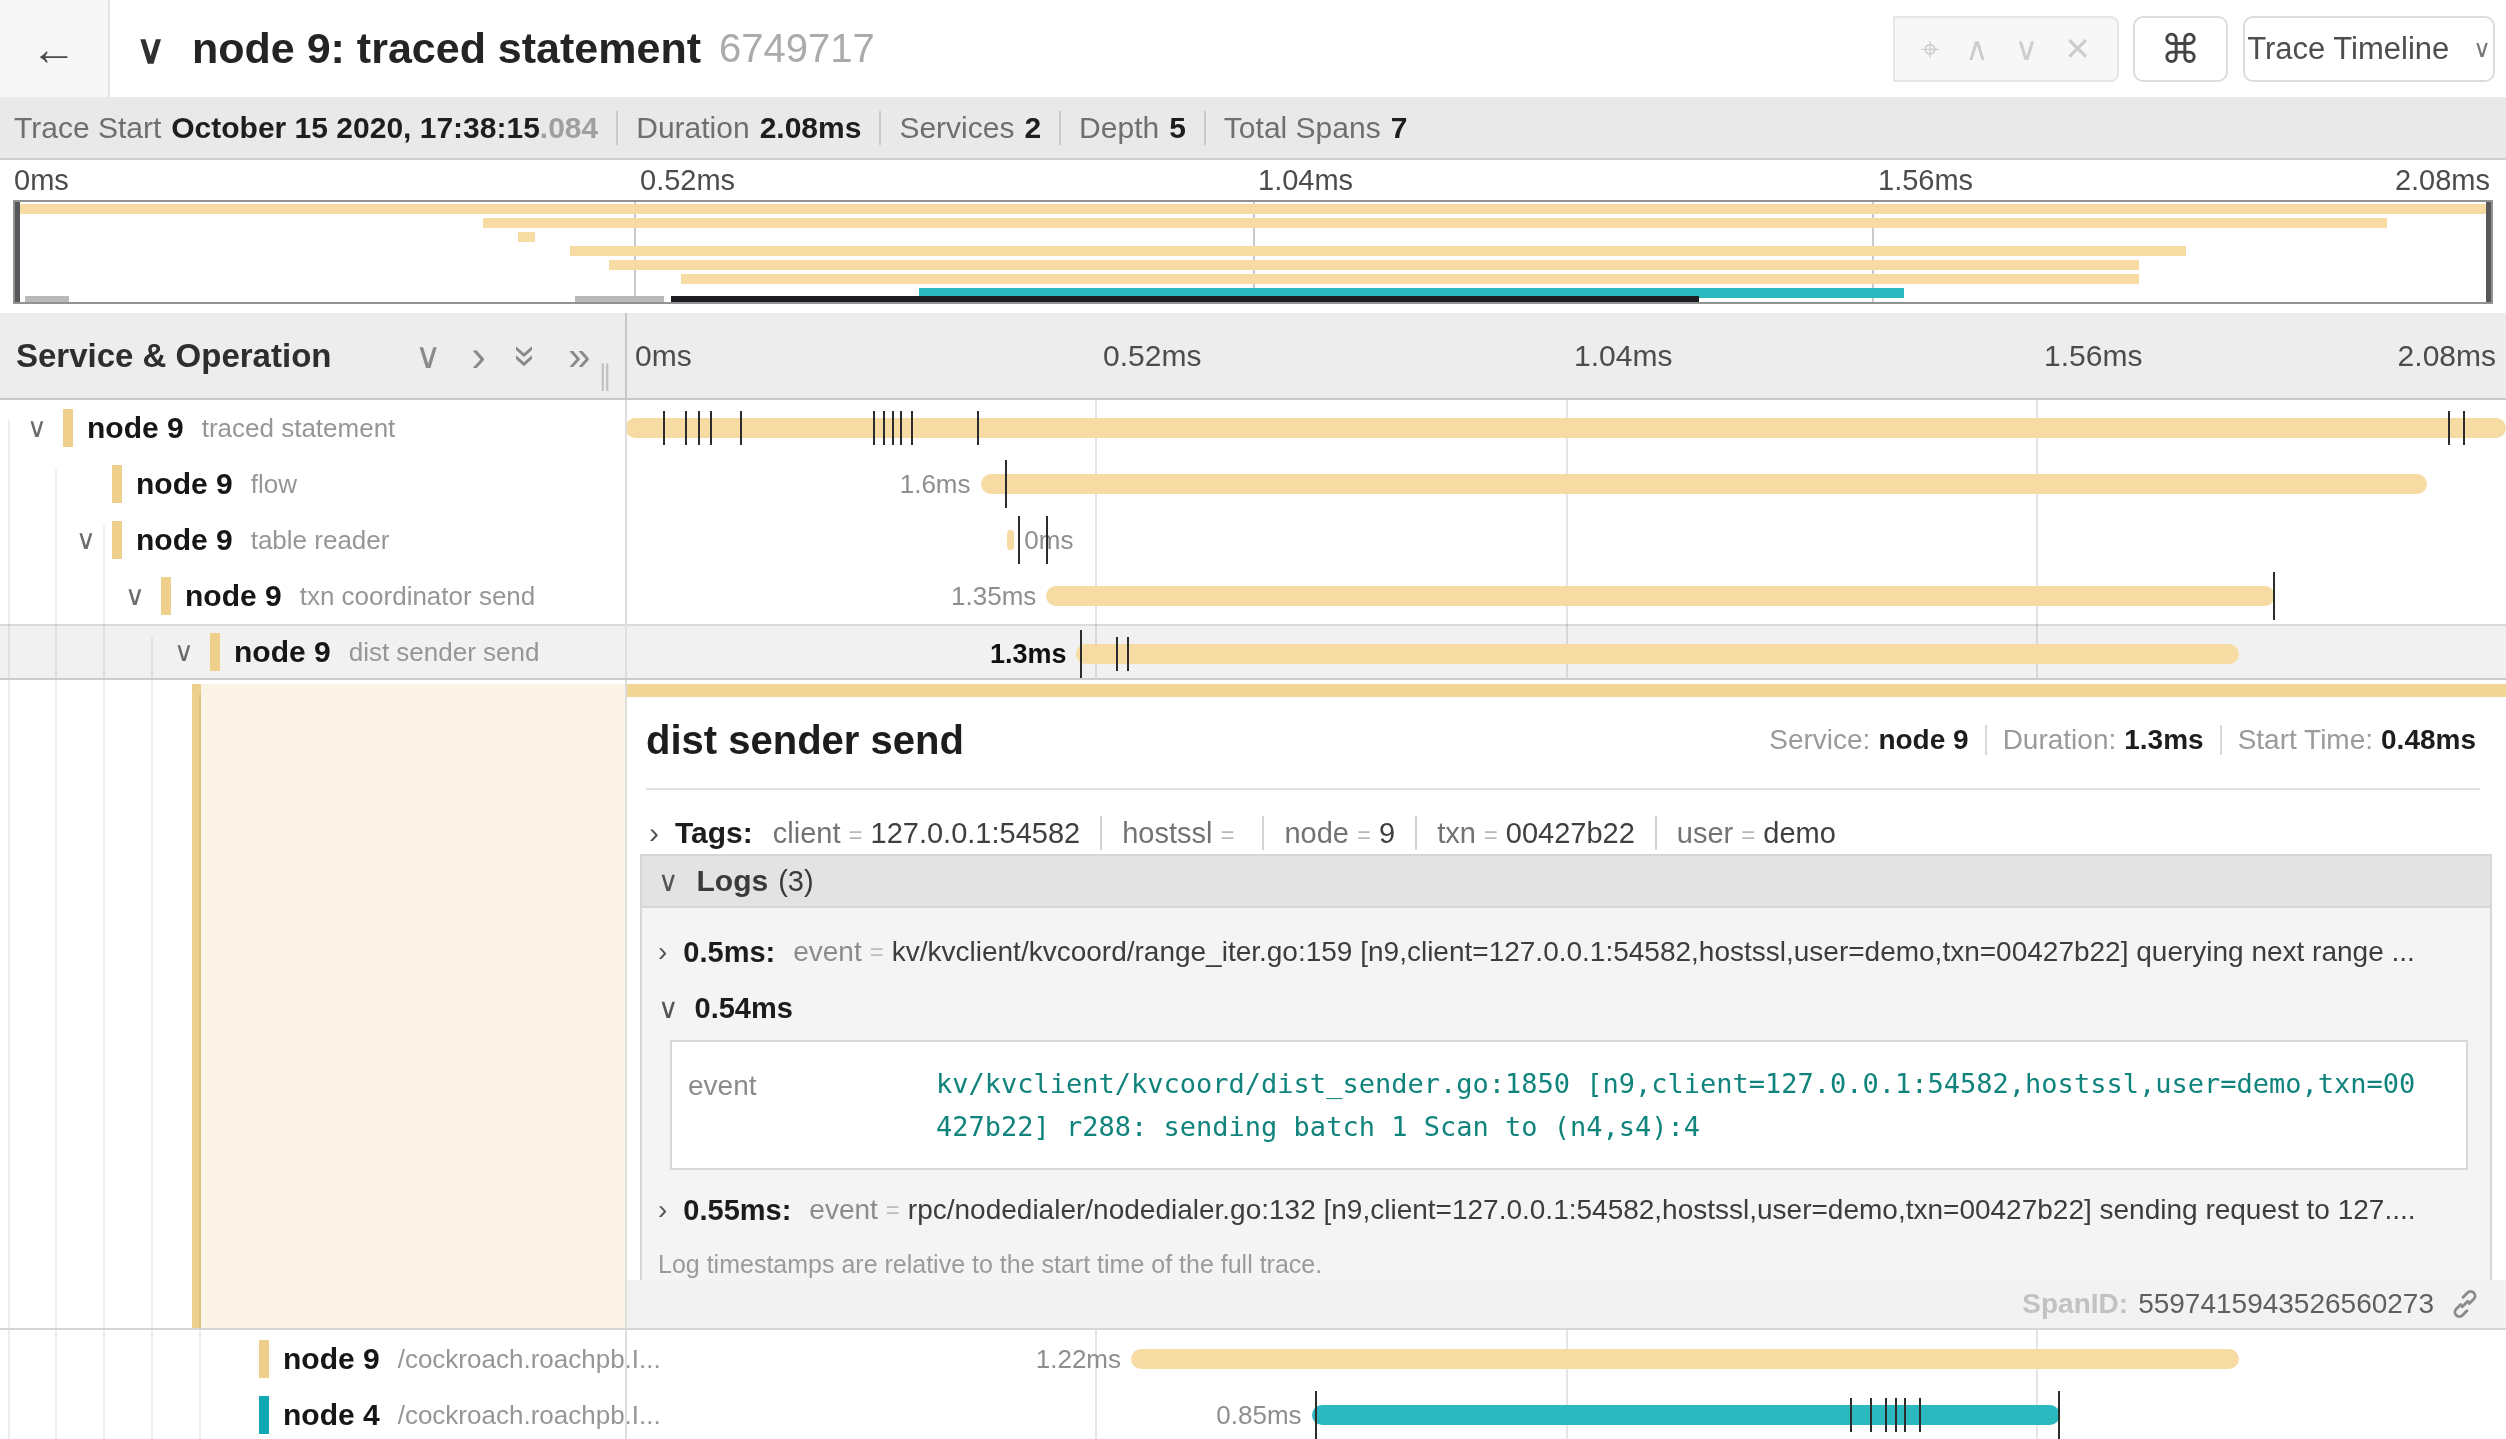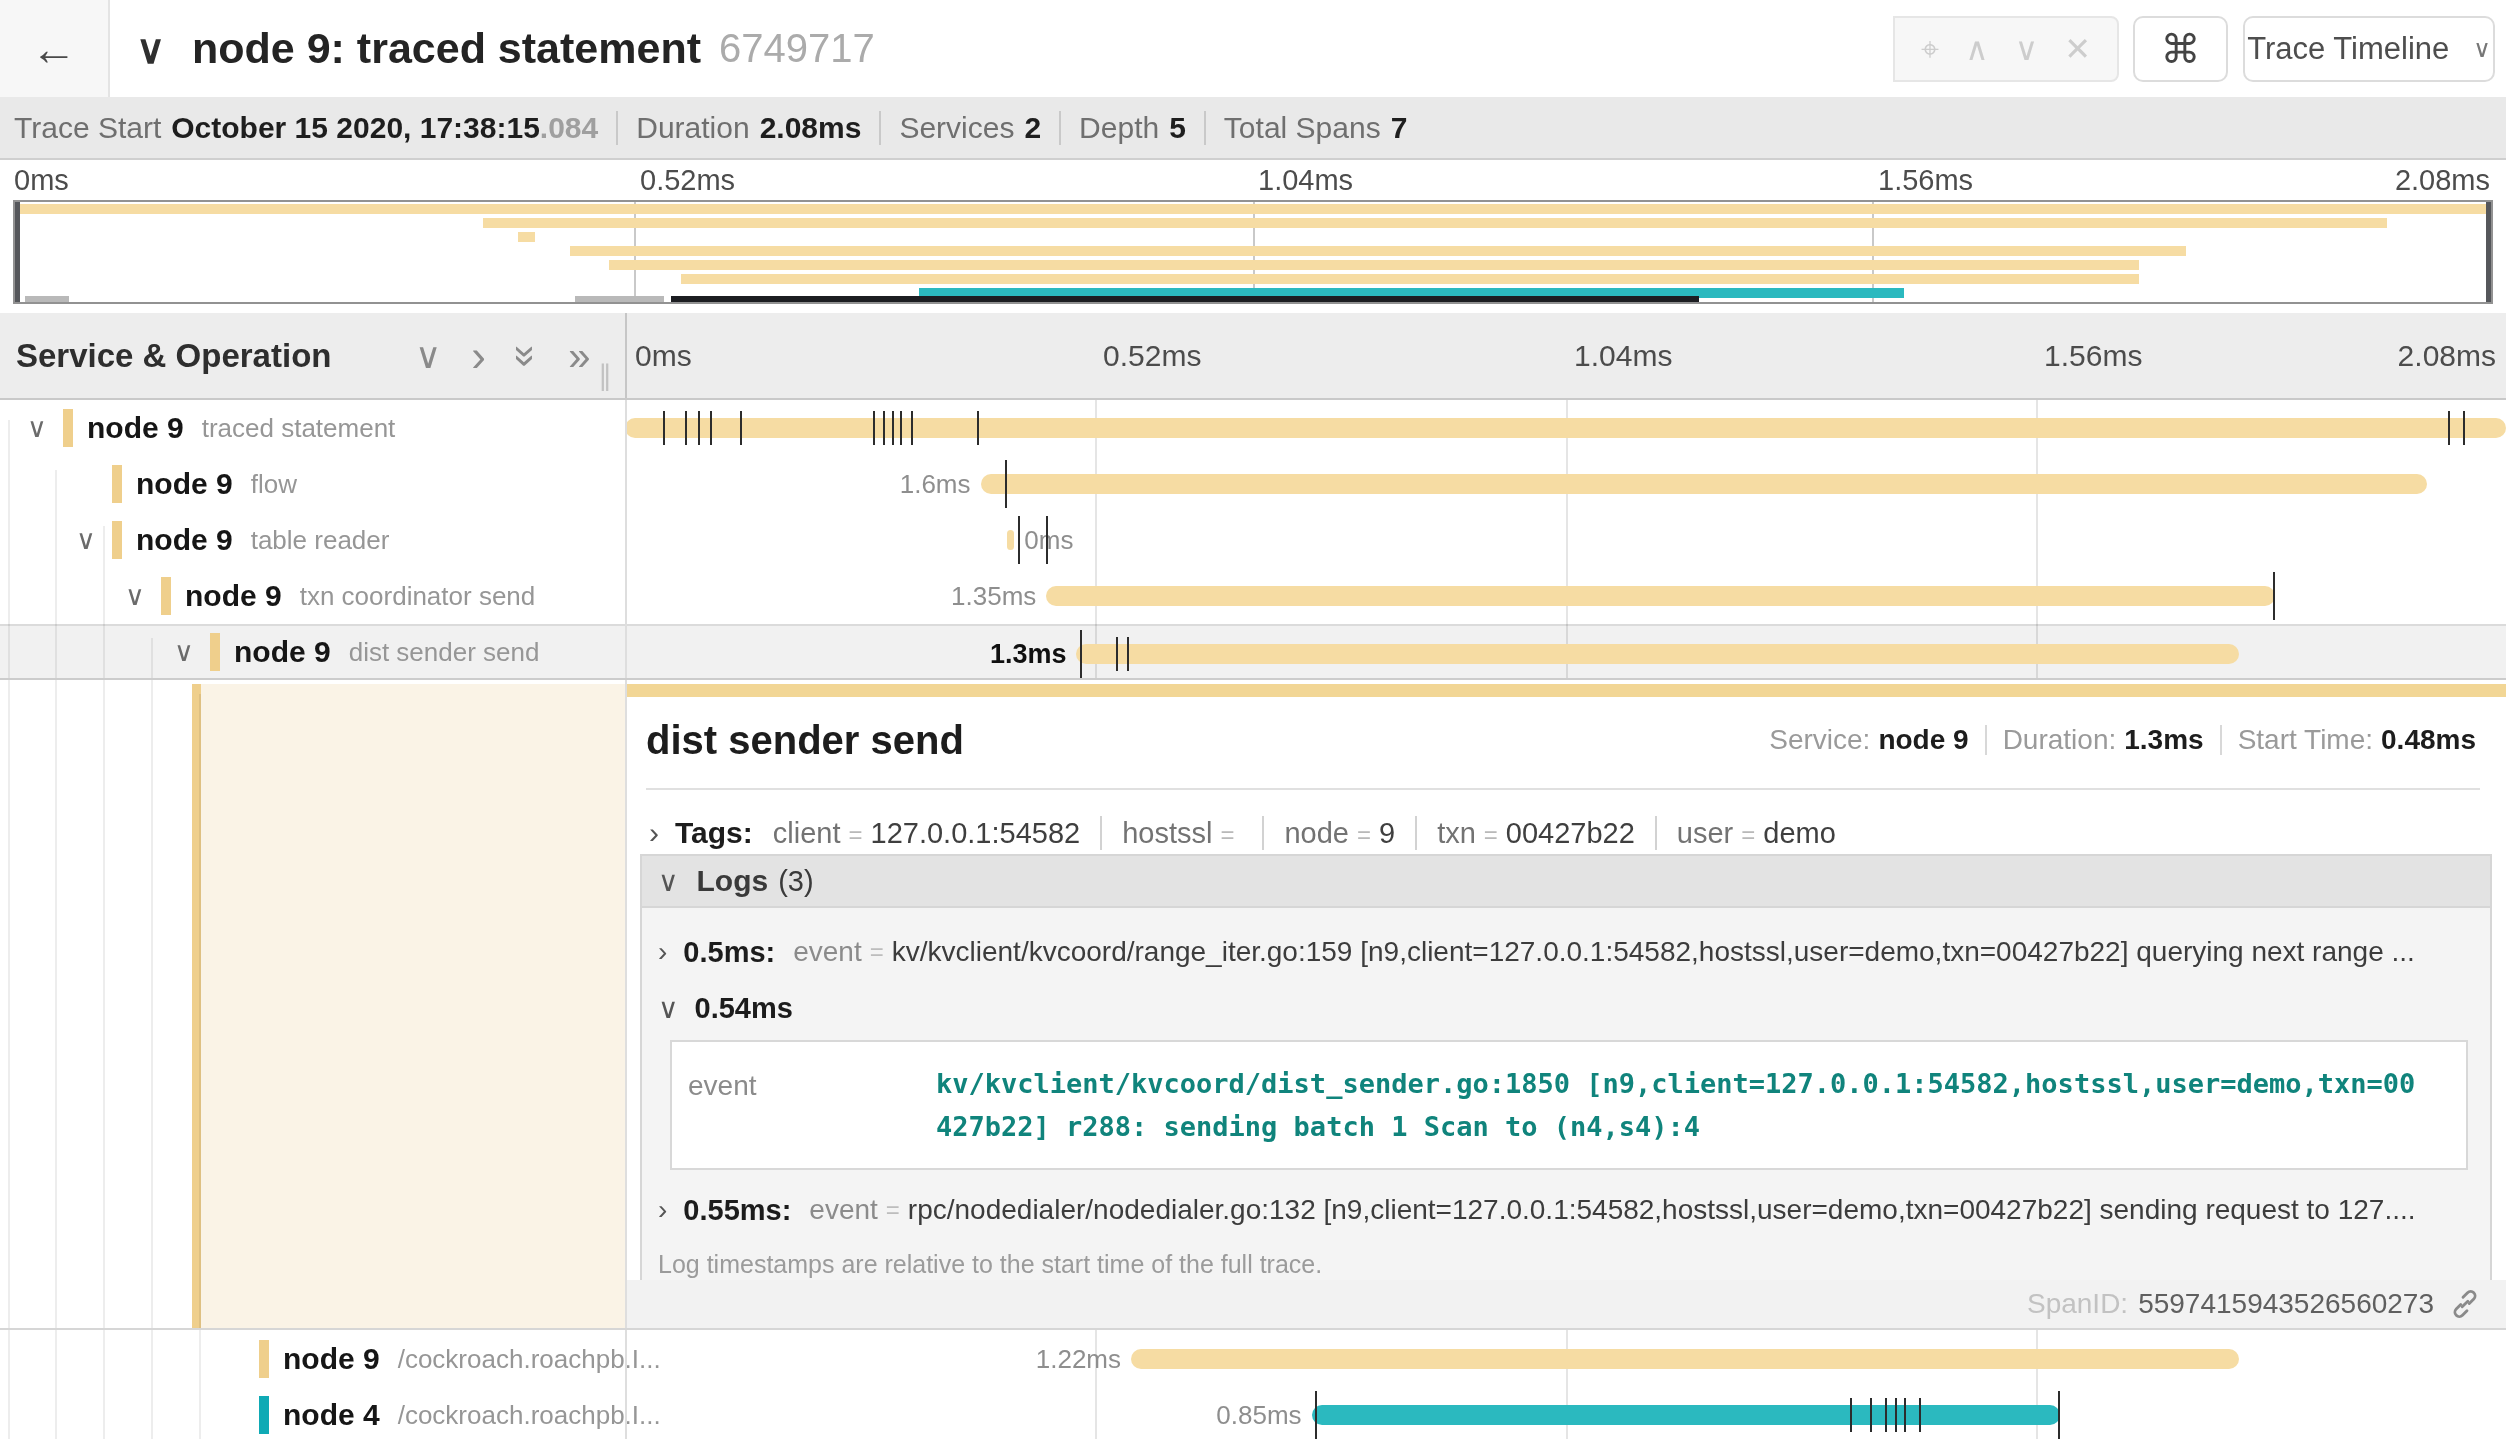--- a/index.html
+++ b/index.html
@@ -111,26 +111,26 @@
   .logrow .time{font-weight:700;color:#1c1c1c;margin-right:18px;font-size:29px;}
   .logrow .k{color:#8b8b8b;}
   .logrow .eq{color:#bdbdbd;font-size:24px;margin:0 8px;}
   .logrow .v{color:#3c3c3c;overflow:hidden;text-overflow:ellipsis;padding-right:20px;}
   .log-exp-hdr{display:flex;align-items:center;padding-left:16px;height:52px;cursor:pointer;}
   .log-exp-hdr .chev{font-size:28px;color:#555;margin-right:16px;}
   .log-exp-hdr .time{font-weight:700;color:#1c1c1c;font-size:29px;}
   .eventbox{margin:6px 22px 10px 28px;background:#fff;border:2px solid #d8d8d8;display:flex;
         padding:20px 16px;box-sizing:border-box;}
   .eventbox .k{width:248px;flex:none;color:#8b8b8b;font-size:28px;padding-top:8px;}
-  .eventbox .mono{font-family:"DejaVu Sans Mono",monospace;font-size:27px;font-weight:700;
+  .eventbox .mono{font-family:"DejaVu Sans Mono",monospace;font-size:27px;font-weight:400;
         color:#10847C;line-height:1.6;}
   .logfooter{padding:10px 0 0 16px;font-size:25px;color:#9b9b9b;}
   .spanidbar{position:absolute;left:0;bottom:0;width:100%;height:48px;background:#f2f2f2;
         display:flex;align-items:center;justify-content:flex-end;padding-right:24px;box-sizing:border-box;font-size:28px;}
-  .spanidbar .lab{color:#c2c2c2;margin-right:10px;}
+  .spanidbar .lab{color:#c2c2c2;margin-right:10px;font-weight:bold;}
   .spanidbar .val{color:#5f5f5f;}
   .spanidbar svg{margin-left:14px;cursor:pointer;}
   .hline{position:absolute;left:0;width:2506px;height:2px;background:#d6d6d6;z-index:6;}
 </style>
 </head>
 <body>
 
 <div class="app">
 
   <div class="topbar">

